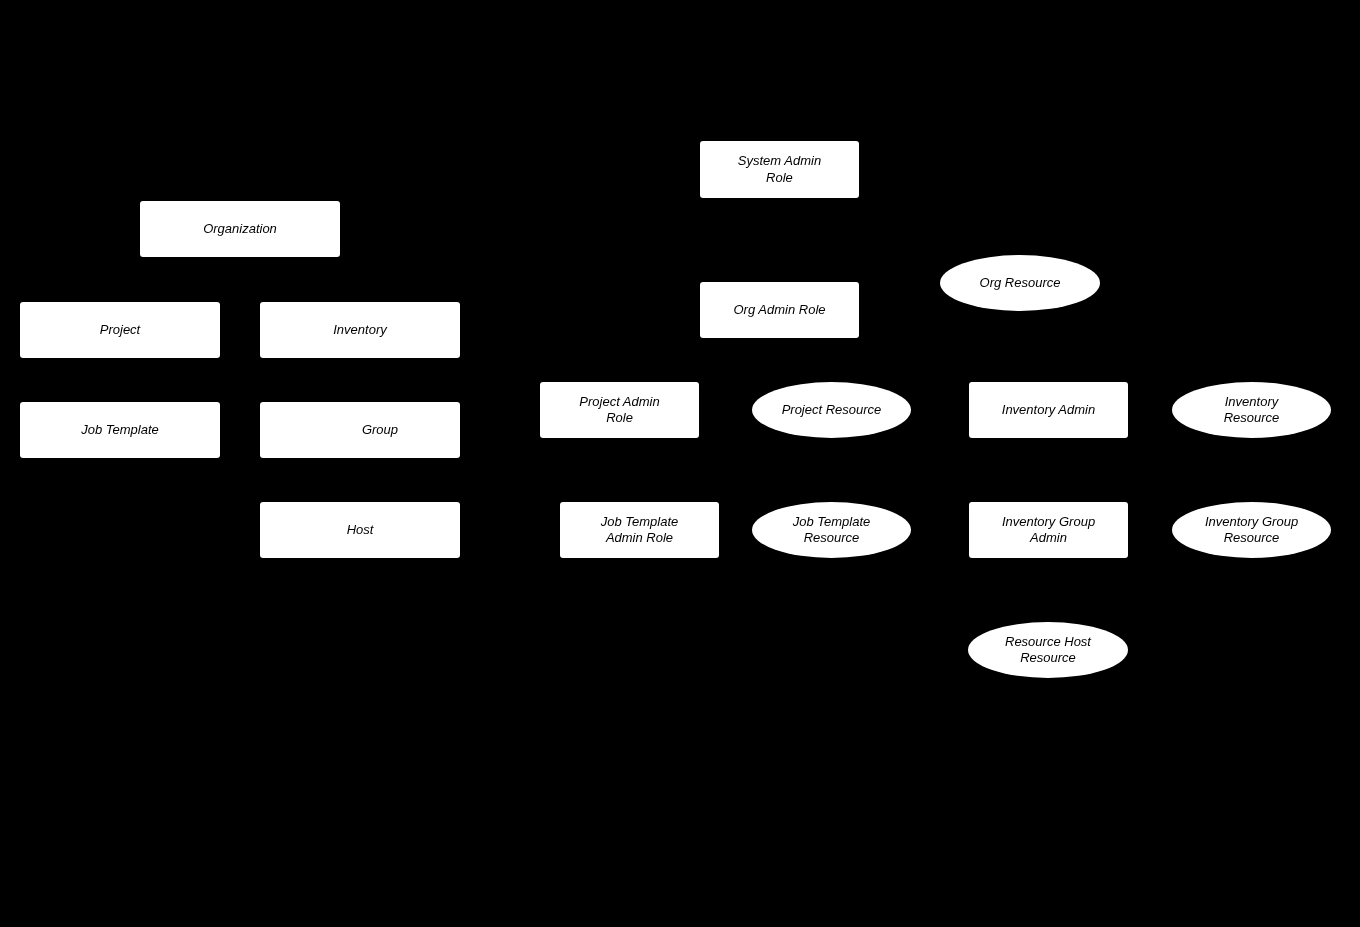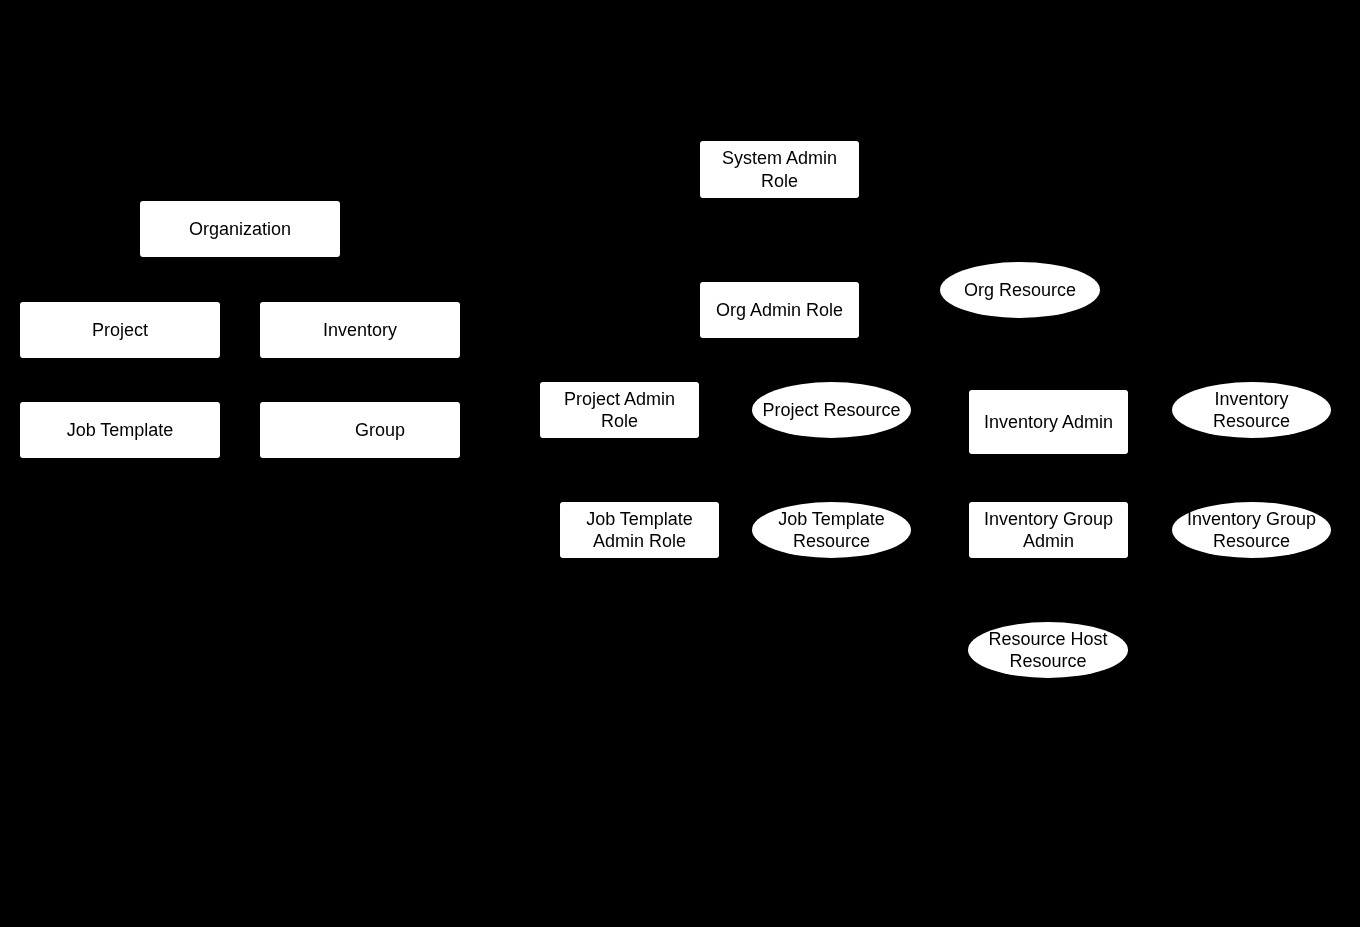--- a/index.html
+++ b/index.html
@@ -23,50 +23,52 @@
     background: #000000;
   }
   .node {
     position: absolute;
     background: #ffffff;
     color: #000000;
     display: flex;
     align-items: center;
     justify-content: center;
     text-align: center;
-    font-size: 18px;
+    font-size: 13px;
     line-height: 1.25;
     box-sizing: border-box;
     padding: 4px 8px;
     white-space: pre-line;
+    font-style: italic;
   }
   .node.rect {
     border-radius: 3px;
   }
   .node.ellipse {
     border-radius: 50% / 50%;
   }
 </style>
 </head>
 <body>
 
 <div id="canvas" style="background: rgb(0, 0, 0);">
     <div class="node rect" style="left: 20px; top: 302px; width: 200px; height: 56px; background: rgb(255, 255, 255); color: rgb(0, 0, 0);">Project</div>
     <div class="node rect" style="left: 140px; top: 201px; width: 200px; height: 56px; background: rgb(255, 255, 255); color: rgb(0, 0, 0);">Organization</div>
     <div class="node rect" style="left: 260px; top: 302px; width: 200px; height: 56px; background: rgb(255, 255, 255); color: rgb(0, 0, 0);">Inventory</div>
     <div class="node rect" style="left: 20px; top: 402px; width: 200px; height: 56px; background: rgb(255, 255, 255); color: rgb(0, 0, 0);">Job Template</div>
     <div class="node rect" style="left: 260px; top: 402px; width: 200px; height: 56px; background: rgb(255, 255, 255); color: rgb(0, 0, 0); padding-left: 48px;">Group</div>
+    <div class="node rect" style="left: 260px; top: 502px; width: 200px; height: 56px; background: rgb(255, 255, 255); color: rgb(0, 0, 0);">Host</div>
     <div class="node rect" style="left: 700px; top: 141px; width: 159px; height: 57px; background: rgb(255, 255, 255); color: rgb(0, 0, 0);">System Admin
 Role</div>
     <div class="node rect" style="left: 700px; top: 262px; width: 159px; height: 56px; background: rgb(255, 255, 255); color: rgb(0, 0, 0); margin-top: 20px;">Org Admin Role</div>
-    <div class="node ellipse" style="left: 940px; top: 262px; width: 160px; height: 56px; background: rgb(255, 255, 255); color: rgb(0, 0, 0);">Org Resource</div>
+    <div class="node ellipse" style="left: 940px; top: 255px; width: 160px; height: 56px; background: rgb(255, 255, 255); color: rgb(0, 0, 0);">Org Resource</div>
     <div class="node rect" style="left: 540px; top: 382px; width: 159px; height: 56px; background: rgb(255, 255, 255); color: rgb(0, 0, 0);">Project Admin
 Role</div>
     <div class="node ellipse" style="left: 752px; top: 382px; width: 159px; height: 56px; background: rgb(255, 255, 255); color: rgb(0, 0, 0);">Project Resource</div>
-    <div class="node rect" style="left: 969px; top: 382px; width: 159px; height: 64px; background: rgb(255, 255, 255); color: rgb(0, 0, 0); margin-top: 8px;">Inventory Admin</div>
+    <div class="node rect" style="left: 969px; top: 382px; width: 159px; height: 56px; background: rgb(255, 255, 255); color: rgb(0, 0, 0);">Inventory Admin</div>
     <div class="node ellipse" style="left: 1172px; top: 382px; width: 159px; height: 56px; background: rgb(255, 255, 255); color: rgb(0, 0, 0);">Inventory
 Resource</div>
     <div class="node rect" style="left: 560px; top: 502px; width: 159px; height: 56px; background: rgb(255, 255, 255); color: rgb(0, 0, 0);">Job Template
 Admin Role</div>
     <div class="node ellipse" style="left: 752px; top: 502px; width: 159px; height: 56px; background: rgb(255, 255, 255); color: rgb(0, 0, 0);">Job Template
 Resource</div>
     <div class="node rect" style="left: 969px; top: 502px; width: 159px; height: 56px; background: rgb(255, 255, 255); color: rgb(0, 0, 0);">Inventory Group
 Admin</div>
     <div class="node ellipse" style="left: 1172px; top: 502px; width: 159px; height: 56px; background: rgb(255, 255, 255); color: rgb(0, 0, 0);">Inventory Group
 Resource</div>

